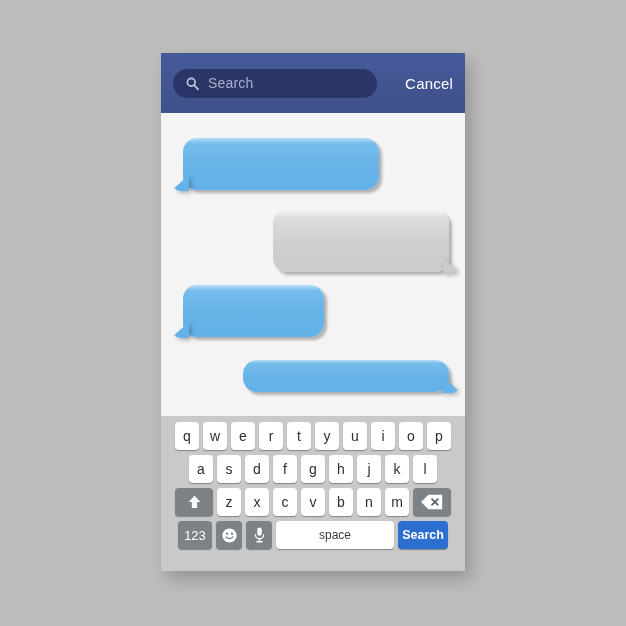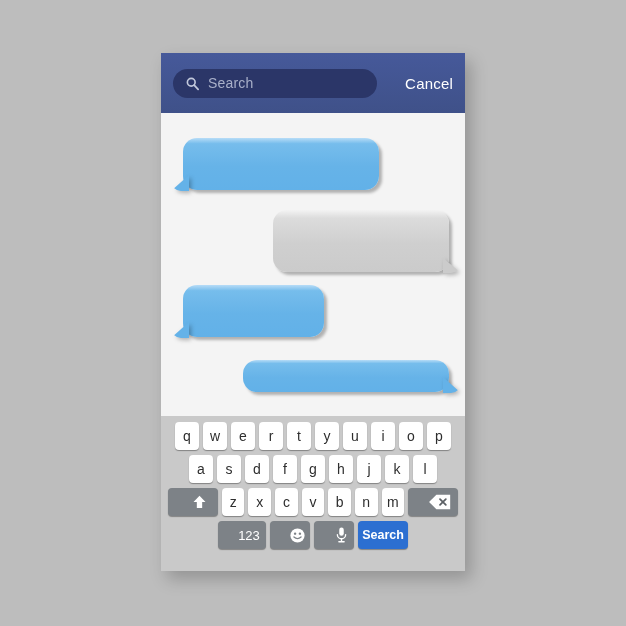--- a/index.html
+++ b/index.html
@@ -145,21 +145,20 @@
     margin: 0 2px;
     display: flex;
     align-items: center;
     justify-content: center;
     box-shadow: 0 1px 1px rgba(0,0,0,0.35);
     user-select: none;
   }
   .key.dark {
     background: #7d8287;
     color: #ffffff;
-    padding-left: 14px;
   }
   .key.shift { width: 38px; }
   .key.backspace { width: 38px; }
   .key.num { width: 34px; font-size: 13px; }
   .key.icon-key { width: 26px; }
   .key.space {
     flex: 1 1 auto;
     max-width: 118px;
     font-size: 12px;
     color: #3a3a3a;
@@ -274,17 +273,18 @@
         </svg>
       </div>
       <div class="key dark icon-key">
         <svg width="13" height="18" viewBox="0 0 16 24">
           <rect x="5" y="2" width="6" height="11" rx="3" fill="#ffffff"></rect>
           <path d="M2.5 11.5 a5.5 5.5 0 0 0 11 0" fill="none" stroke="#ffffff" stroke-width="1.8" stroke-linecap="round"></path>
           <line x1="8" y1="17" x2="8" y2="20.5" stroke="#ffffff" stroke-width="1.8"></line>
           <line x1="4.5" y1="21" x2="11.5" y2="21" stroke="#ffffff" stroke-width="1.8" stroke-linecap="round"></line>
         </svg>
       </div>
+      <div class="key space">space</div>
       <div class="key search-key">Search</div>
     </div>
 
   </div>
 </div>
 
 </body></html>

